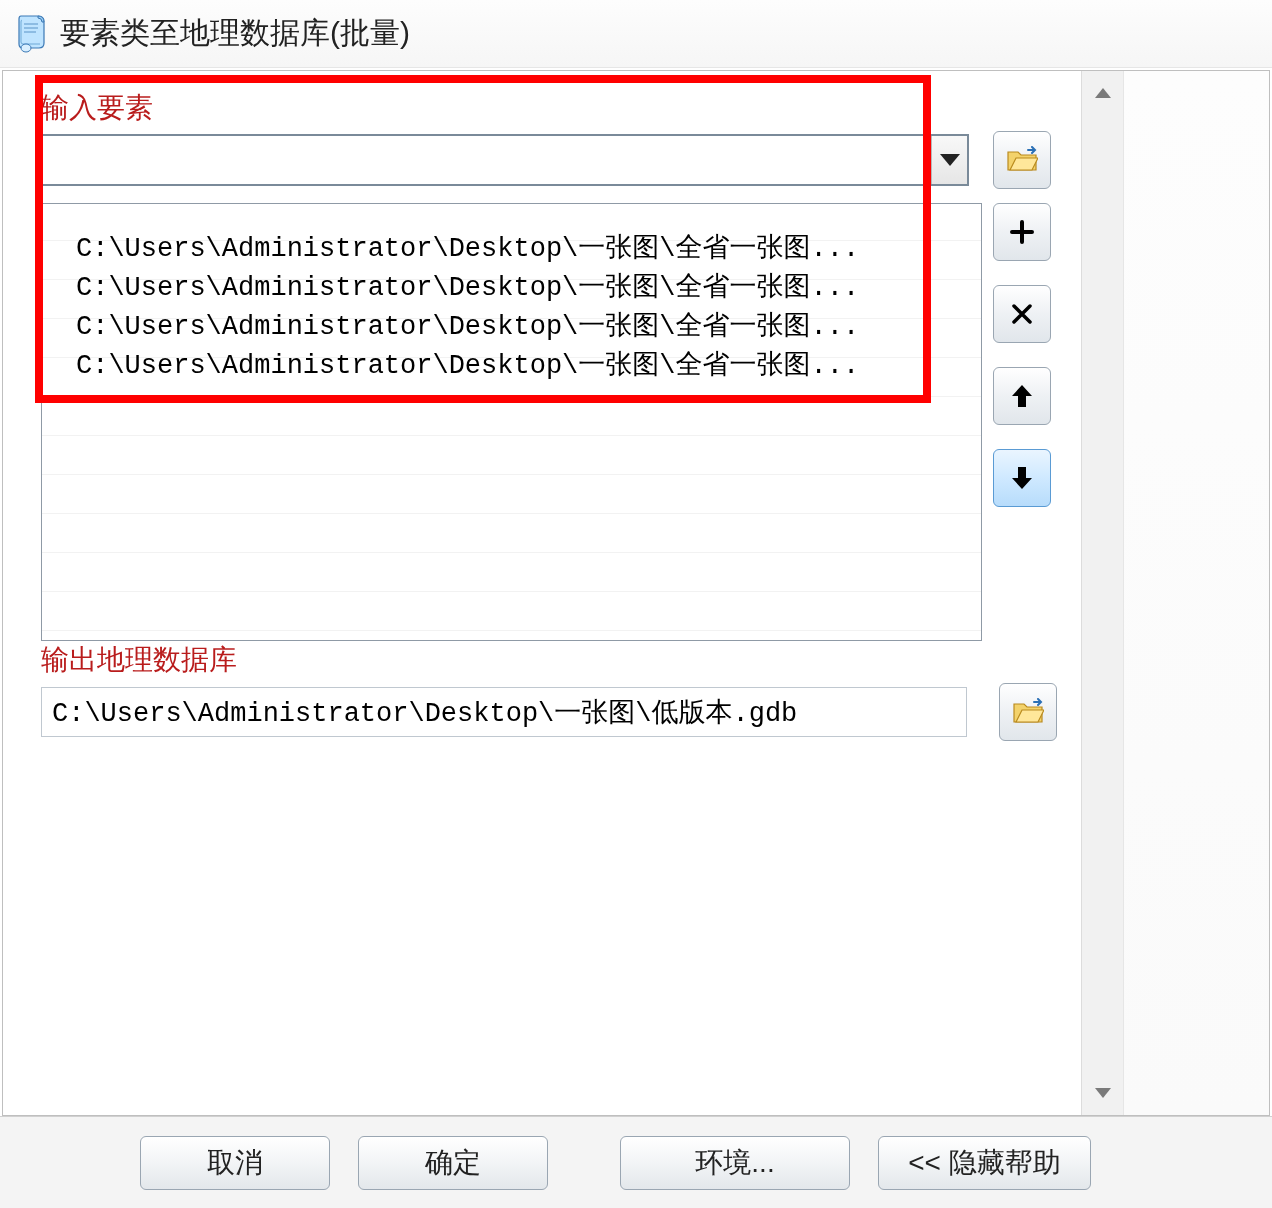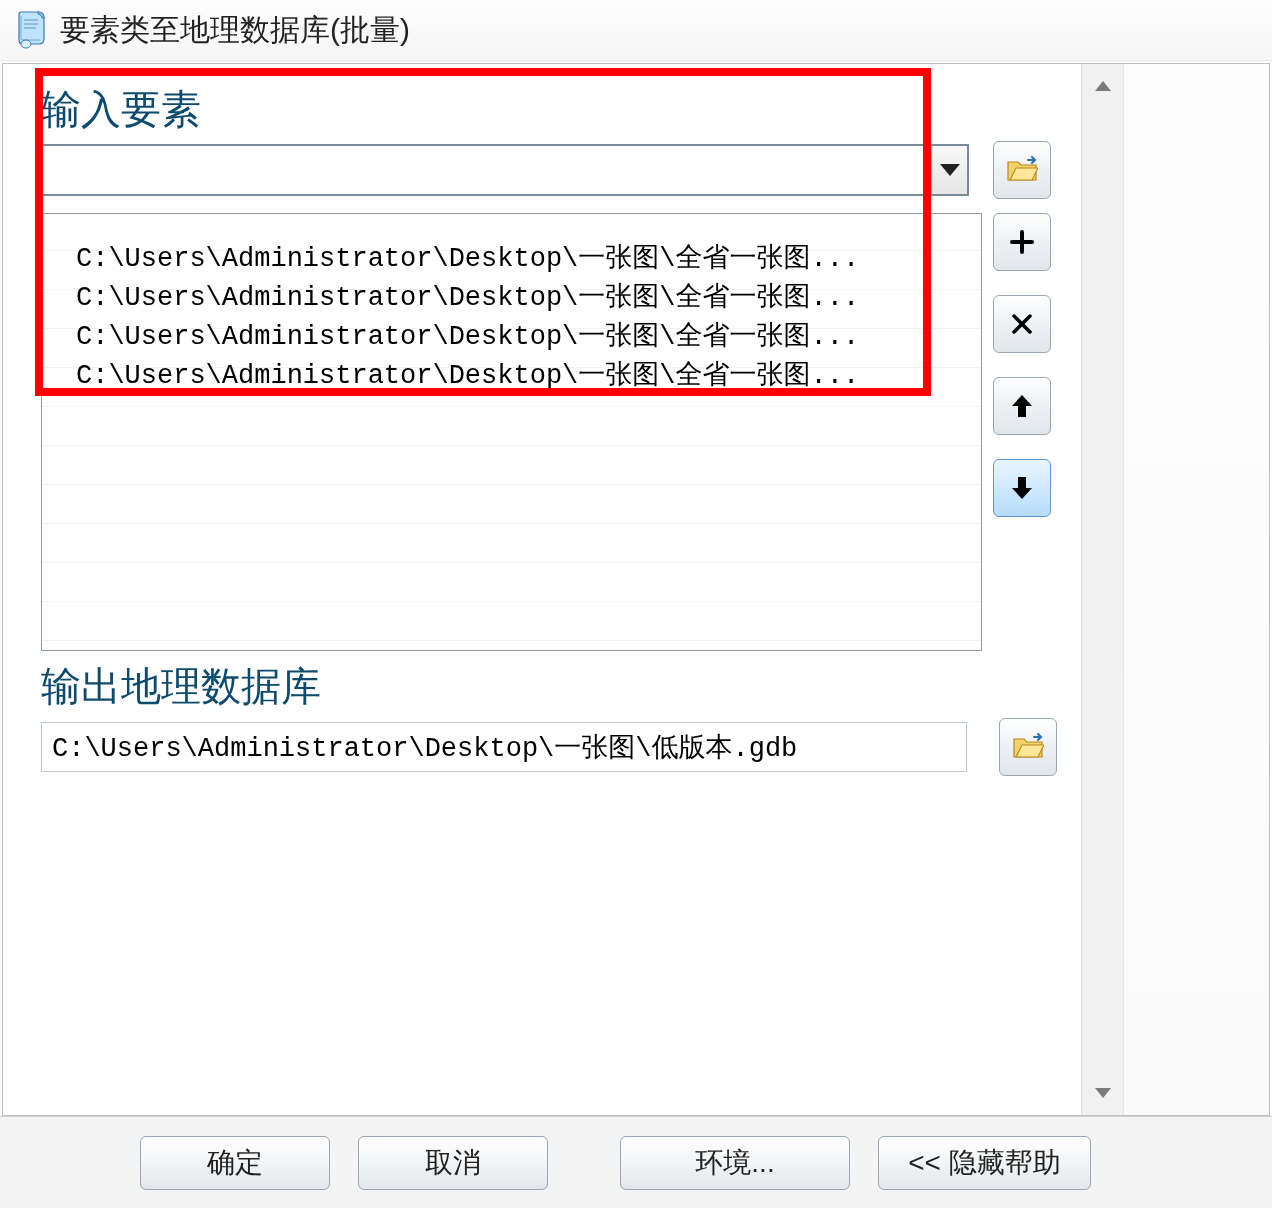--- a/index.html
+++ b/index.html
@@ -13,21 +13,21 @@
     position: relative;
   }
   .window {
     position: absolute;
     top: 0; left: 0; right: 0; bottom: 0;
     background: #ffffff;
     display: flex;
     flex-direction: column;
   }
   .titlebar {
-    height: 61px;
+    height: 68px;
     display: flex;
     align-items: center;
     padding: 0 14px;
     background: linear-gradient(to bottom, #fdfdfd, #f6f6f6);
     border-bottom: 1px solid #e6e6e6;
   }
   .titlebar .app-icon {
     width: 36px; height: 40px; margin-right: 10px;
     display: flex; align-items: center; justify-content: center;
   }
@@ -74,22 +74,22 @@
     position: absolute;
     left: 32px;
     top: 4px;
     width: 896px;
     height: 328px;
     border: 8px solid #ff0000;
     pointer-events: none;
     z-index: 50;
   }
   .field-label {
-    font-size: 40px;
-    color: #0c4a6e;
+    font-size: 28px;
+    color: #b91c1c;
     margin-bottom: 4px;
     font-family: Liberation Mono, monospace;
   }
   .combo-row {
     display: flex;
     align-items: center;
     gap: 24px;
     margin-bottom: 14px;
   }
   .combo {
@@ -162,21 +162,21 @@
     font-size: 27px;
     line-height: 39px;
     color: #000;
     white-space: nowrap;
   }
   .listbox .items div {
     overflow: hidden;
     text-overflow: ellipsis;
   }
   .output-section {
-    margin-top: 8px;
+    margin-top: 0;
   }
   .output-row {
     display: flex;
     align-items: center;
     gap: 32px;
   }
   .output-row input {
     flex: 1;
     height: 50px;
     border: 1px solid #c0c8d0;
@@ -324,19 +324,19 @@
             <path d="M10 12 L18 2 L2 2 Z" fill="#7a7a7a"></path>
           </svg>
       </div>
     </div>
 
     <div class="right-gutter"></div>
 
   </div>
 
   <div class="button-bar">
+    <div class="btn btn-sm">取消</div>
     <div class="btn btn-sm">确定</div>
-    <div class="btn btn-sm">取消</div>
     <div class="btn btn-md">环境...</div>
     <div class="btn btn-lg">&lt;&lt; 隐藏帮助</div>
   </div>
 
 </div>
 
 </body></html>

